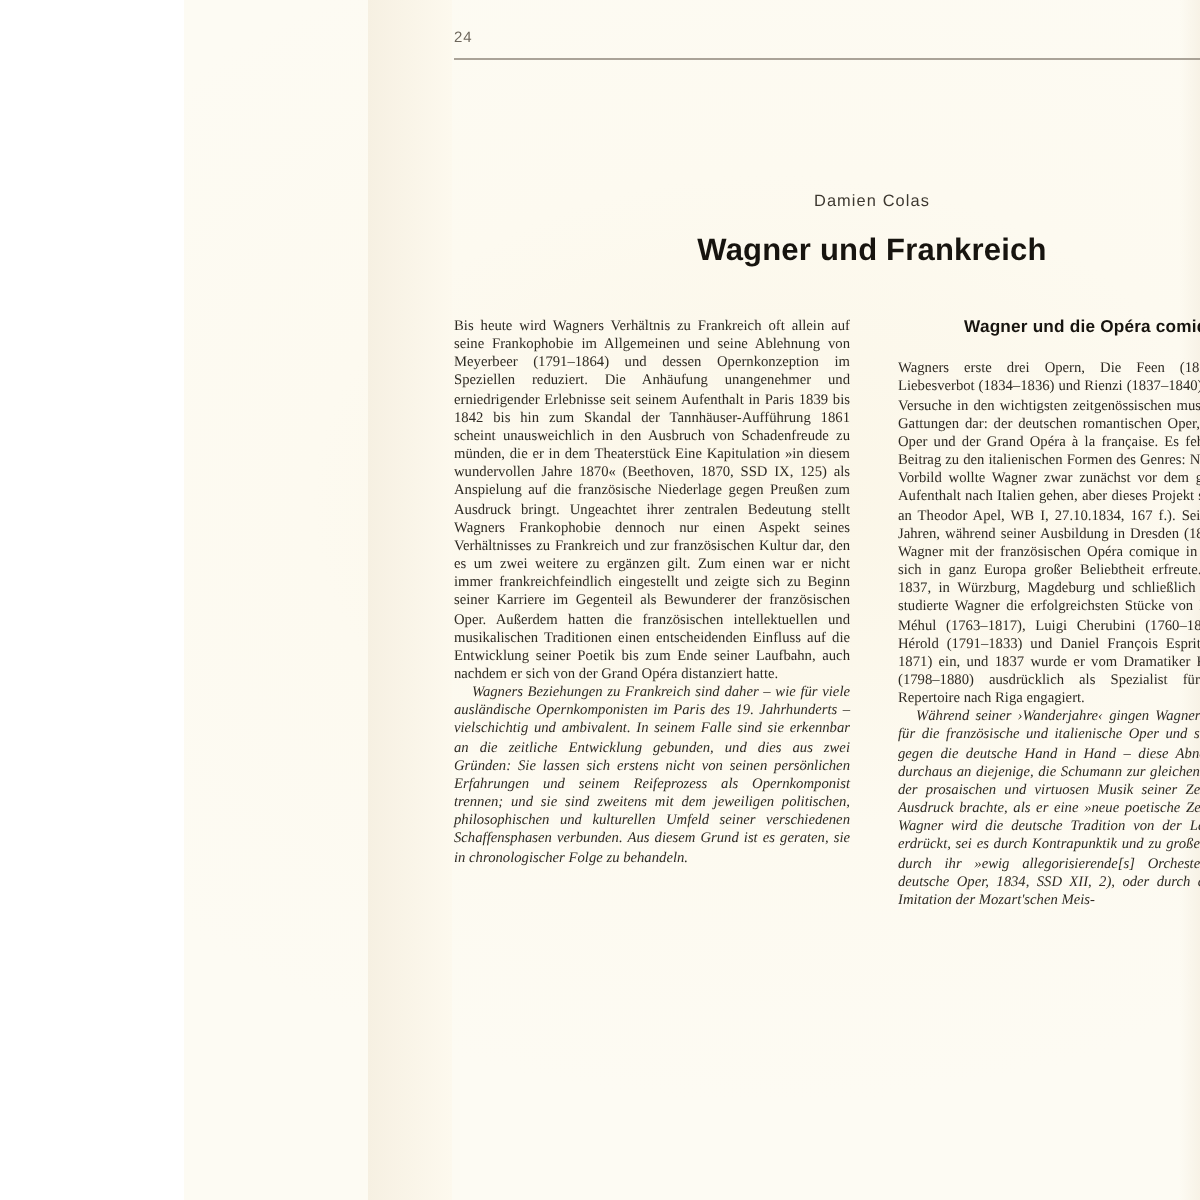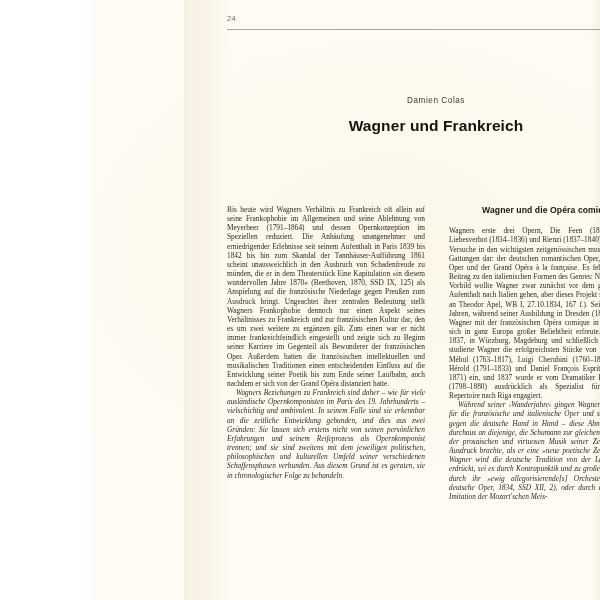--- a/index.html
+++ b/index.html
@@ -112,21 +112,20 @@
     left: 135px;
     top: 158px;
     width: 420px;
     height: 410px;
     display: flex;
     gap: 24px;
   }
   .col {
     width: 198px;
     position: relative;
-    margin-top: 47px;
   }
 
   .section-heading {
     font-family: "Liberation Sans", sans-serif;
     font-weight: bold;
     font-size: 8.6px;
     letter-spacing: 0.1px;
     color: #17140f;
     text-align: center;
     margin-bottom: 11px;

